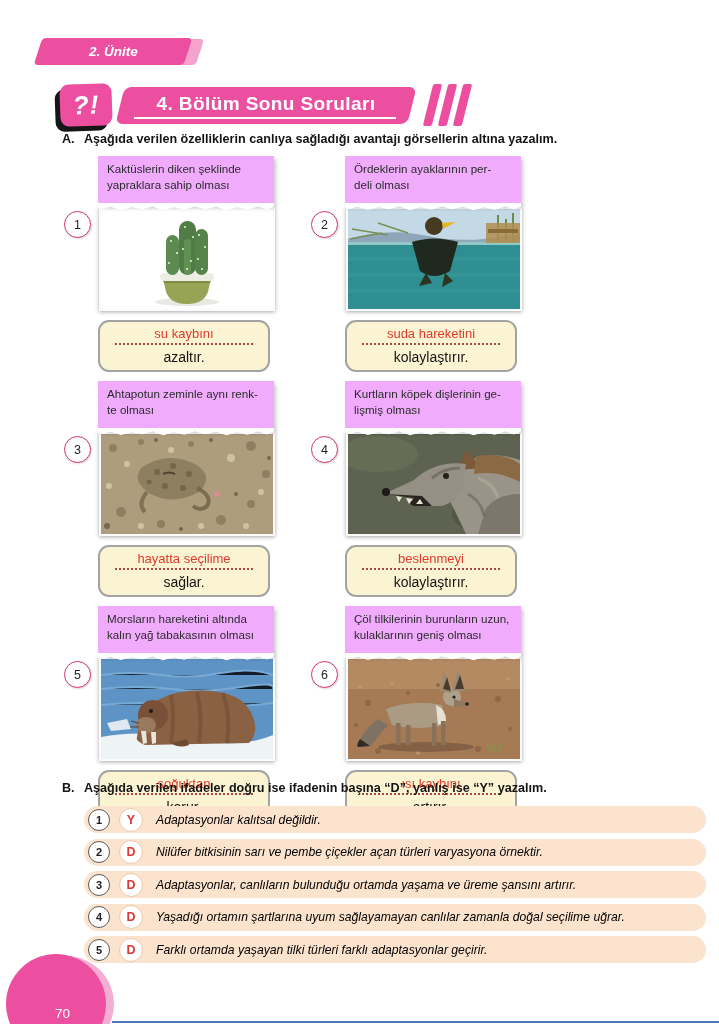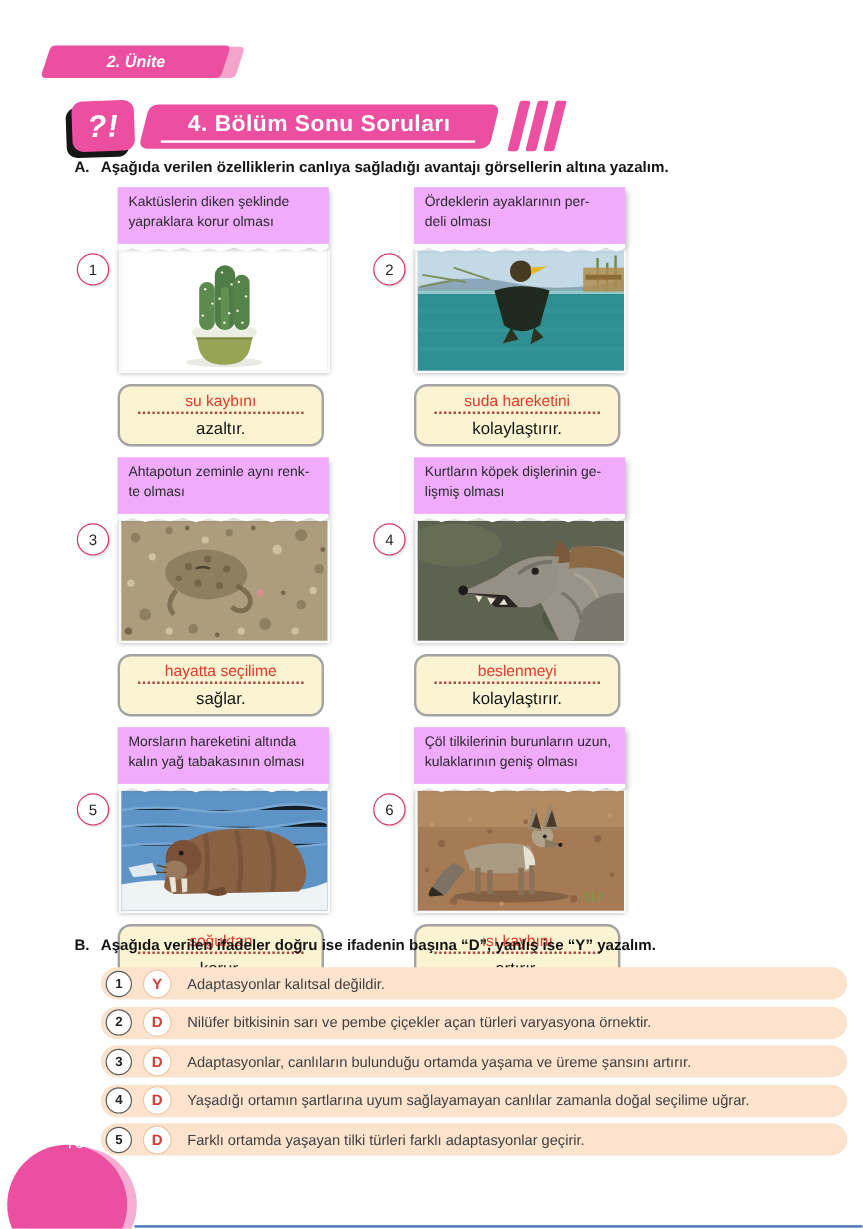--- a/index.html
+++ b/index.html
@@ -56,27 +56,27 @@
   
   .b-rows{position:absolute; left:84px; top:806px; width:622px;}
   .b-row{position:relative; height:27px; margin-bottom:5.5px; background:#fbe3cd;
     border-radius:14px; display:flex; align-items:center;}
   .b-num{width:20px; height:20px; flex:none; margin-left:4px; border-radius:50%;
     background:#fff; border:1.4px solid #5a5a5a; display:flex; align-items:center; justify-content:center;
     font-size:11px; font-weight:bold; color:#222;}
   .b-ans{width:22px; height:22px; flex:none; margin-left:9px; border-radius:50%;
     background:#fff; border:1.5px solid #ecc9a8; display:flex; align-items:center; justify-content:center;
     font-size:12.5px; font-weight:bold; color:#d93a35;}
-  .b-text{margin-left:13px; font-size:12.2px; color:#404040;}
+  .b-text{margin-left:13px; font-size:12.2px; color:#000000;font-style:italic;}
   
   .page-circle-echo{position:absolute; left:18px; top:956px; width:96px; height:96px;
     border-radius:50%; background:#f5aed3;}
   .page-circle{position:absolute; left:6px; top:954px; width:100px; height:100px;
     border-radius:50%; background:#ec4f9f;}
-  .page-num{position:absolute; left:55px; top:945px; color:#fff; font-size:13.5px; z-index:3;}
+  .page-num{position:absolute; left:55px; top:1006px; color:#fff; font-size:13.5px; z-index:3;}
   .bottom-line{position:absolute; left:112px; right:0; bottom:1px; height:2.5px; background:#4a7ab8;}
 </style>
 </head>
 <body>
 
 <div class="page">
 
   <div class="unit-tab-echo"></div>
   <div class="unit-tab">
     <span>2. Ünite</span>
@@ -105,21 +105,21 @@
   </div>
 
   <div class="cards">
 
     <div class="card">
       <div class="card-number">
           <span>1</span>
         </div>
       <div class="card-label">
         <span class="dline">Kaktüslerin diken şeklinde</span>
-        <span class="dline">yapraklara korur olması</span>
+        <span class="dline">yapraklara sahip olması</span>
       </div>
       <div class="torn"></div>
       <div class="card-photo">
         <svg width="172" height="100" viewBox="0 0 172 100">
           <rect width="172" height="100" fill="#ffffff"></rect>
           <ellipse cx="86" cy="93" rx="32" ry="4" fill="#e9e9e3"></ellipse>
           <path d="M62,70 L110,70 L108,78 Q106,95 86,95 Q66,95 64,78 Z" fill="#97a455"></path>
           <path d="M62,70 L110,70 L109,74 L63,74 Z" fill="#7f8c45"></path>
           <rect x="59" y="64" width="54" height="8" rx="4" fill="#eceee4"></rect>
           <rect x="78" y="12" width="17" height="54" rx="8.5" fill="#4f7d45"></rect>

